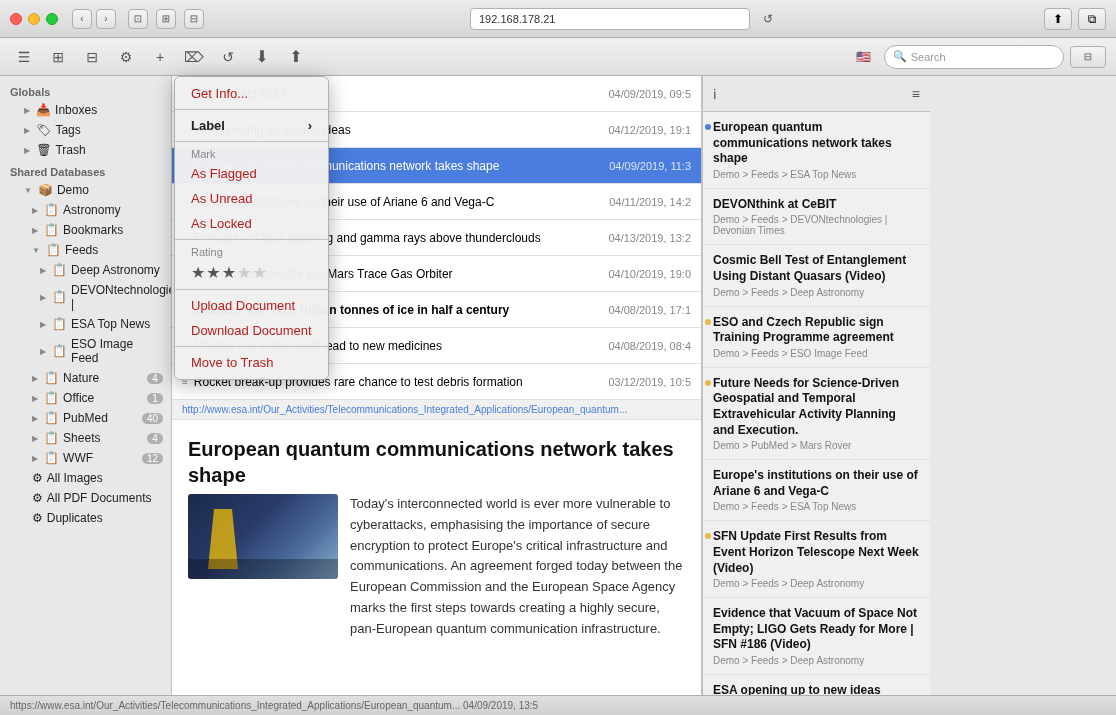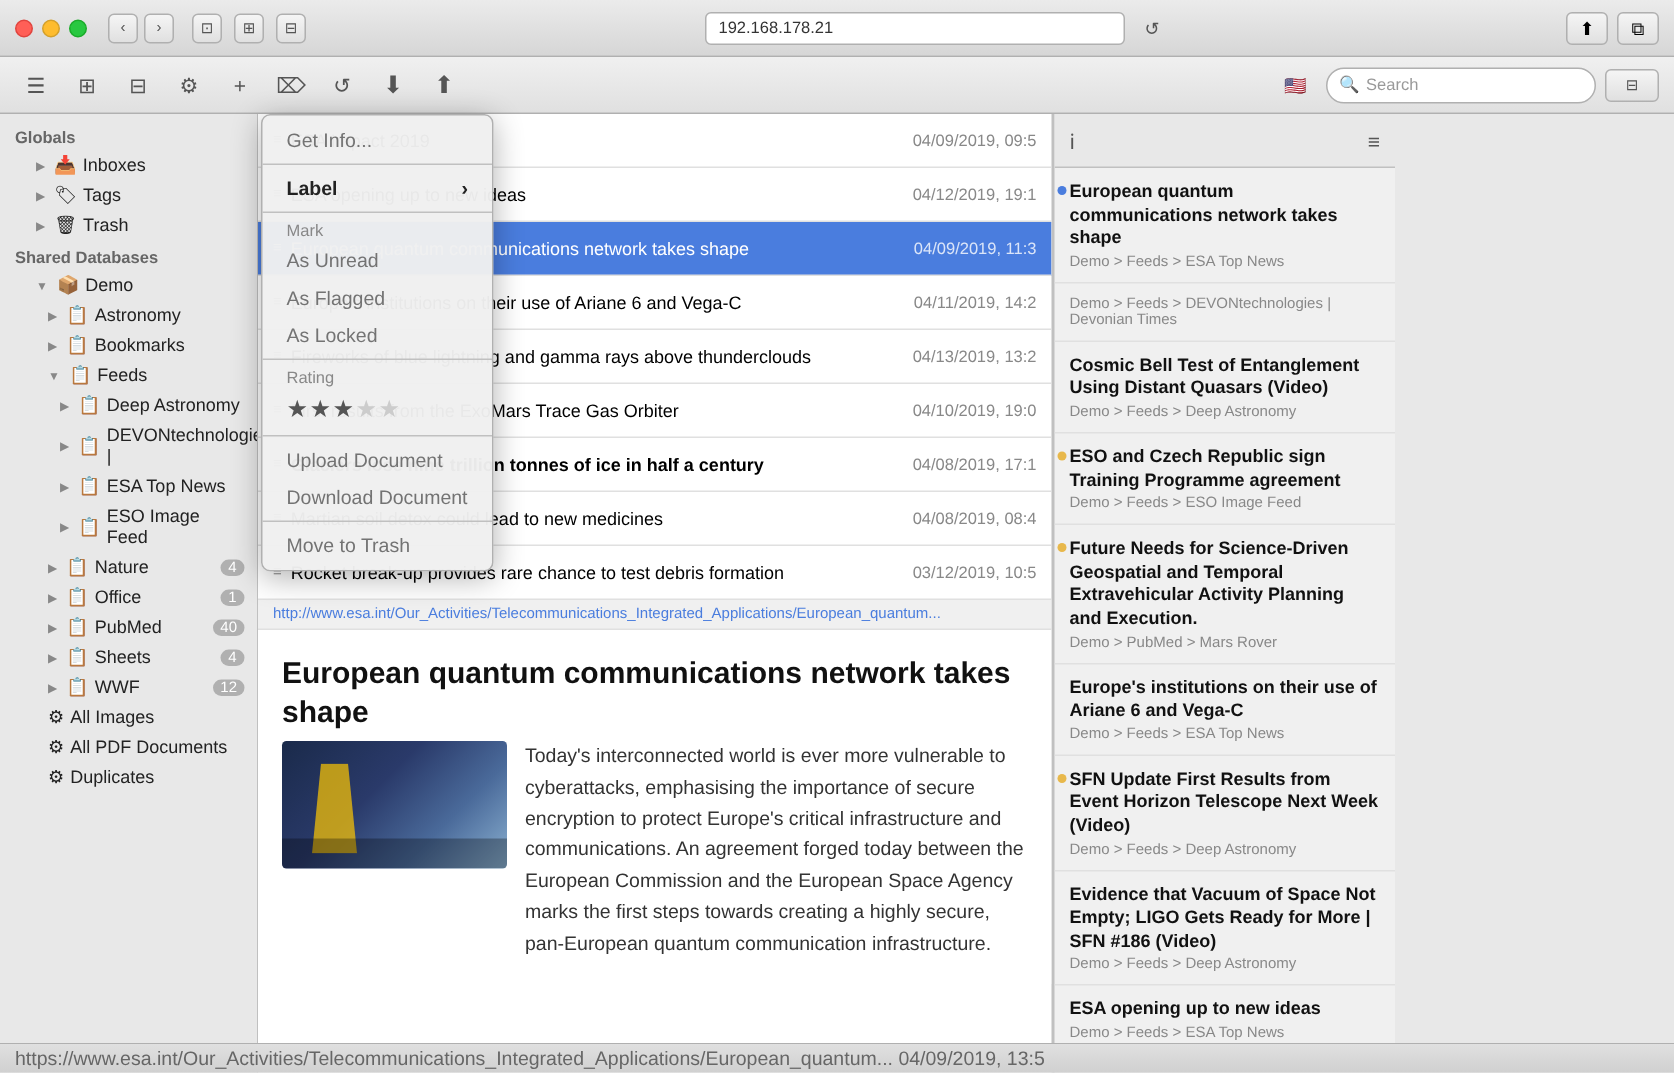--- a/index.html
+++ b/index.html
@@ -177,21 +177,21 @@
       background: rgba(240,240,240,0.97);
       border: 1px solid #b0b0b0;
       border-radius: 6px;
       box-shadow: 0 4px 20px rgba(0,0,0,0.3);
       z-index: 100;
       padding: 4px 0;
     }
     .ctx-item {
       padding: 5px 16px;
       font-size: 13px;
-      color: #737373;
+      color: #b91c1c;
       cursor: pointer;
     }
     .ctx-divider {
       height: 1px;
       background: #c0c0c0;
       margin: 3px 0;
     }
     .ctx-section-header {
       padding: 3px 16px 1px;
       font-size: 11px;
@@ -360,21 +360,21 @@
     .dot-blue { background: #4a7dde; }
     .dot-yellow { background: #e8b84b; }
 
     .bottom-bar {
       height: 20px;
       background: linear-gradient(to bottom, #e0e0e0, #d0d0d0);
       border-top: 1px solid #b0b0b0;
       display: flex;
       align-items: center;
       padding: 0 10px;
-      font-size: 13px;
+      font-size: 10px;
       color: #666;
       position: absolute;
       bottom: 0; left: 0; right: 0;
     }
   </style>
 </head>
 <body>
 
 <div class="titlebar">
   <div class="traffic-lights">
@@ -586,20 +586,21 @@
       <span class="rp-icon">ℹ</span>
       <span class="rp-icon">≡</span>
     </div>
 
     <div class="feed-item">
       <div class="feed-item-dot dot-blue"></div>
       <div class="feed-item-title">European quantum communications network takes shape</div>
       <div class="feed-item-path">Demo &gt; Feeds &gt; ESA Top News</div>
     </div>
     <div class="feed-item">
+      <div class="feed-item-title">DEVONthink at CeBIT</div>
       <div class="feed-item-path">Demo &gt; Feeds &gt; DEVONtechnologies | Devonian Times</div>
     </div>
     <div class="feed-item">
       <div class="feed-item-title">Cosmic Bell Test of Entanglement Using Distant Quasars (Video)</div>
       <div class="feed-item-path">Demo &gt; Feeds &gt; Deep Astronomy</div>
     </div>
     <div class="feed-item">
       <div class="feed-item-dot dot-yellow"></div>
       <div class="feed-item-title">ESO and Czech Republic sign Training Programme agreement</div>
       <div class="feed-item-path">Demo &gt; Feeds &gt; ESO Image Feed</div>
@@ -632,22 +633,22 @@
 
 <div class="context-menu">
   <div class="ctx-item">Get Info...</div>
   <div class="ctx-divider"></div>
   <div class="ctx-item-with-arrow">
     <span>Label</span>
     <span>›</span>
   </div>
   <div class="ctx-divider"></div>
   <div class="ctx-section-header">Mark</div>
+  <div class="ctx-item">As Flagged</div>
   <div class="ctx-item">As Unread</div>
-  <div class="ctx-item">As Flagged</div>
   <div class="ctx-item">As Locked</div>
   <div class="ctx-divider"></div>
   <div class="ctx-section-header">Rating</div>
   <div class="ctx-stars">
     <span class="stars">
       <span class="filled">★</span><span class="filled">★</span><span class="filled">★</span><span>★</span><span>★</span>
     </span>
   </div>
   <div class="ctx-divider"></div>
   <div class="ctx-item">Upload Document</div>

